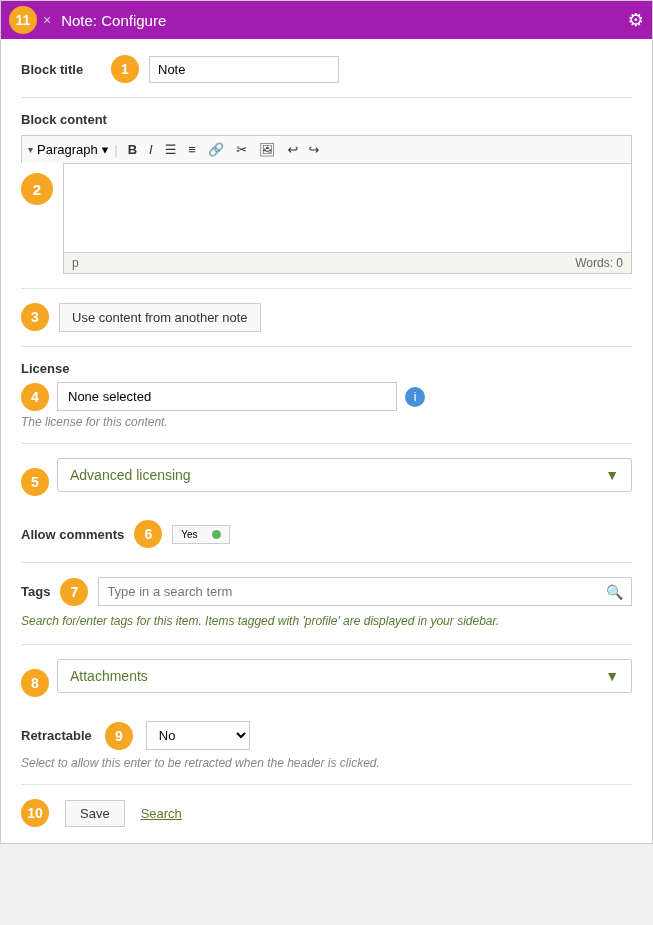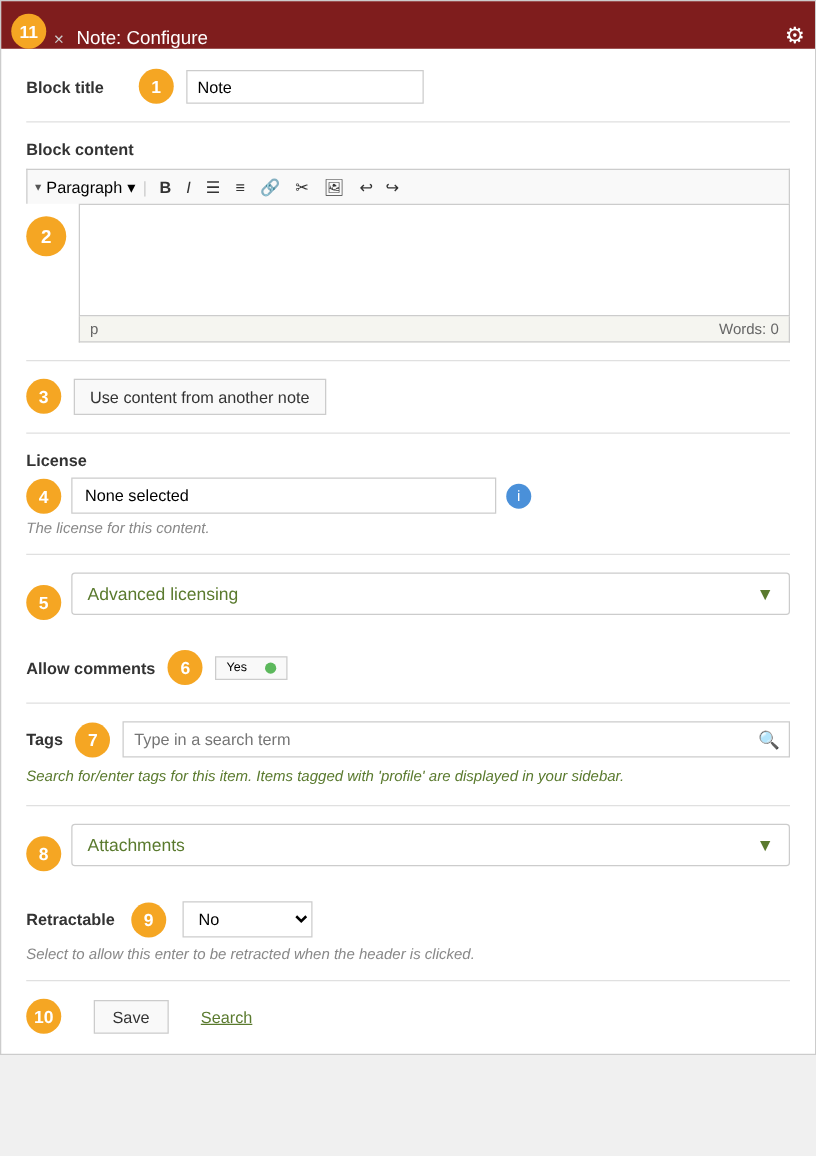--- a/index.html
+++ b/index.html
@@ -11,24 +11,24 @@
       min-height: 925px;
     }
 
     .window {
       width: 653px;
       background: #fff;
       border: 1px solid #ccc;
     }
 
     .titlebar {
-      background: #7f1d1d;
+      background: #a21caf;
       color: #fff;
       display: flex;
-      align-items: flex-end;
+      align-items: center;
       padding: 0 8px;
       height: 38px;
     }
 
     .step-badge {
       width: 28px;
       height: 28px;
       border-radius: 50%;
       background: #f5a623;
       color: #fff;
@@ -333,21 +333,21 @@
     .retractable-hint {
       font-size: 12px;
       color: #888;
       font-style: italic;
       margin-bottom: 14px;
     }
 
     .footer-row {
       display: flex;
       align-items: center;
-      gap: 26px;
+      gap: 16px;
       margin-top: 8px;
     }
 
     .save-btn {
       border: 1px solid #ccc;
       background: #f9f9f9;
       padding: 5px 14px;
       font-size: 13px;
       cursor: pointer;
       color: #333;

